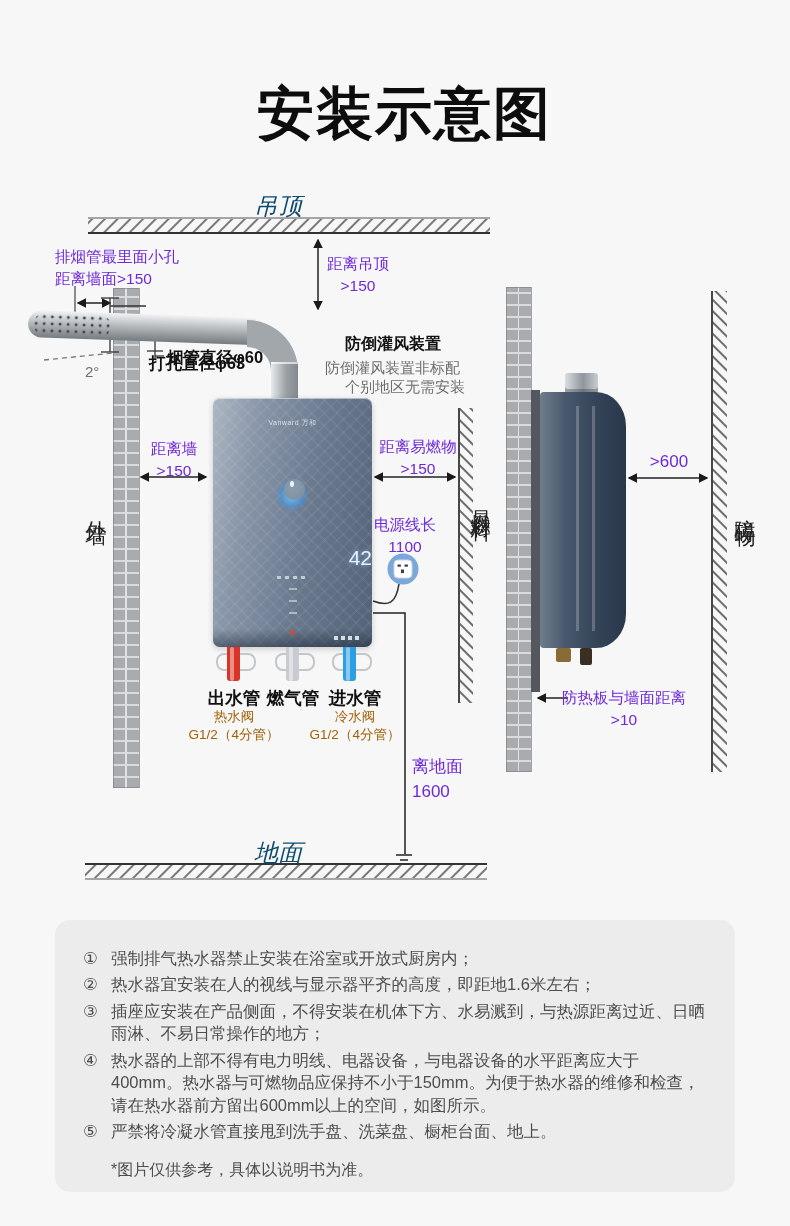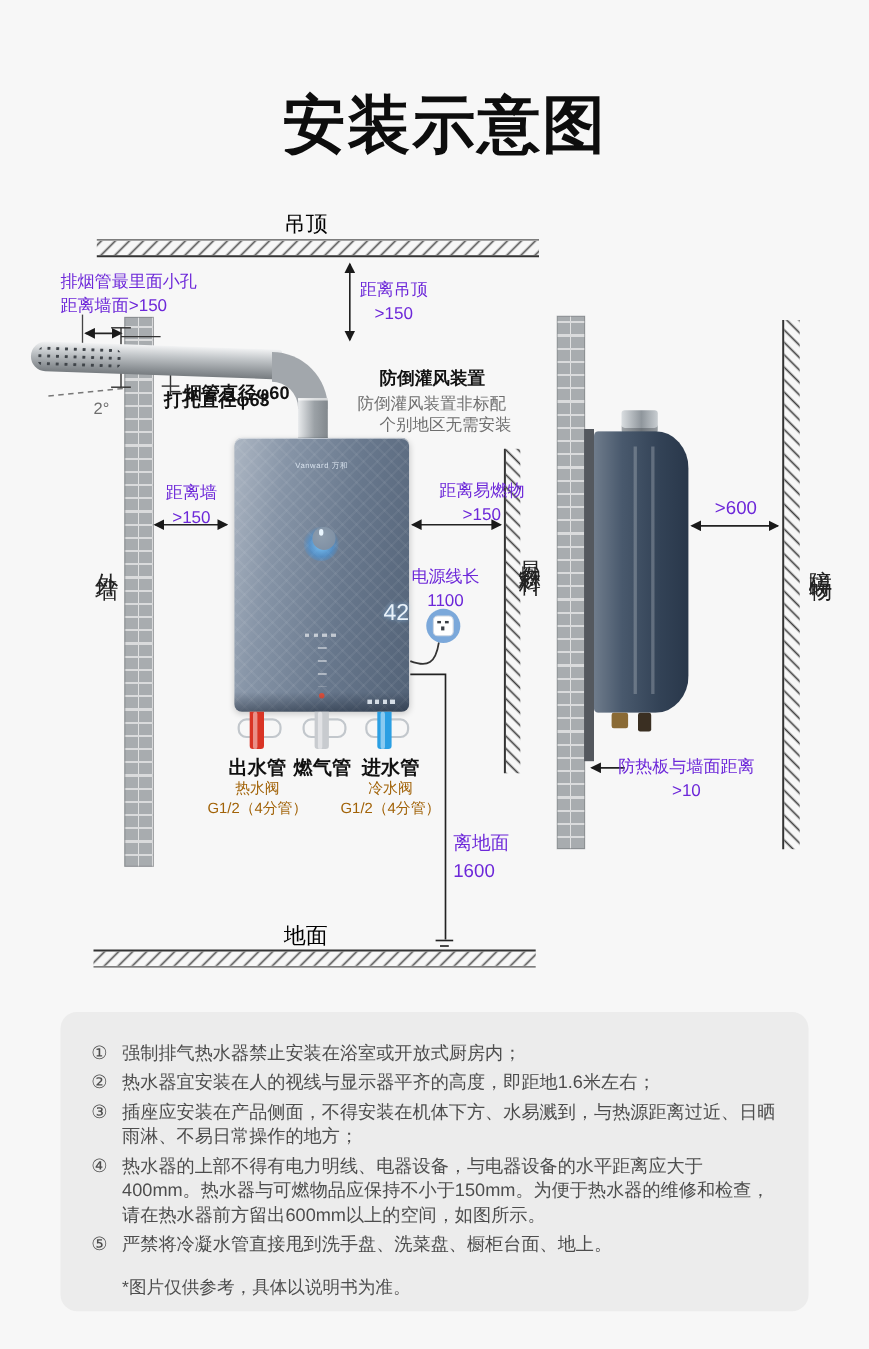--- a/index.html
+++ b/index.html
@@ -6,21 +6,21 @@
   .canvas{position:relative;width:790px;height:1226px;background:#f7f7f7;overflow:hidden;
           font-family:"Liberation Sans","DejaVu Sans",sans-serif;padding-left:19px;}
   
   .title{position:absolute;top:76px;left:0;width:100%;text-align:center;
          font-size:57px;font-weight:800;color:#0d0d0d;letter-spacing:2px;}
   .unit{position:absolute;top:151px;left:0;width:100%;text-align:center;
         font-size:21px;color:#5a5a5a;}
   
   .lbl{position:absolute;font-size:15.5px;color:#6d28d9;line-height:1.45;text-align:center;}
   .lbl.left{text-align:left;}
-  .big{position:absolute;font-size:20px;color:#000000;text-align:center;}
+  .big{position:absolute;font-size:24px;color:#0c4a6e;text-align:center;font-style:italic;}
   .boldcall{position:absolute;font-size:16.5px;font-weight:700;color:#111;}
   .gray{position:absolute;font-size:15px;color:#6e6e6e;line-height:1.4;}
   .vert{position:absolute;writing-mode:vertical-rl;letter-spacing:4px;
         font-size:21px;color:#222;}
   .pipelabel{position:absolute;font-size:17.5px;font-weight:700;color:#101010;
              width:76px;text-align:center;}
   .valve{position:absolute;font-size:13.5px;color:#a16207;text-align:center;}
   
   .wall{position:absolute;background-color:#a8acaf;
     background-image:
@@ -233,21 +233,21 @@
 
   <div class="boldcall" style="left:345px;top:334px;font-size:16px;">防倒灌风装置</div>
   <div class="gray" style="left:325px;top:357px;">防倒灌风装置非标配</div>
   <div class="gray" style="left:345px;top:376px;">个别地区无需安装</div>
 
   <div class="lbl" style="left:135px;top:438px;width:78px;">
     <span>距离墙</span><br>
     <span>&gt;150</span>
   </div>
 
-  <div class="lbl" style="left:396px;top:436px;width:84px;">
+  <div class="lbl" style="left:376px;top:436px;width:84px;">
     <span>距离易燃物</span><br>
     <span>&gt;150</span>
   </div>
 
   <div class="vert" style="left:82px;top:504px;">外墙</div>
   <div class="vert" style="left:468px;top:494px;font-size:20px;">易燃材料</div>
   <div class="vert" style="left:731px;top:502px;">障碍物</div>
 
   <div class="lbl" style="left:366px;top:514px;width:78px;">
     <span>电源线长</span><br>

